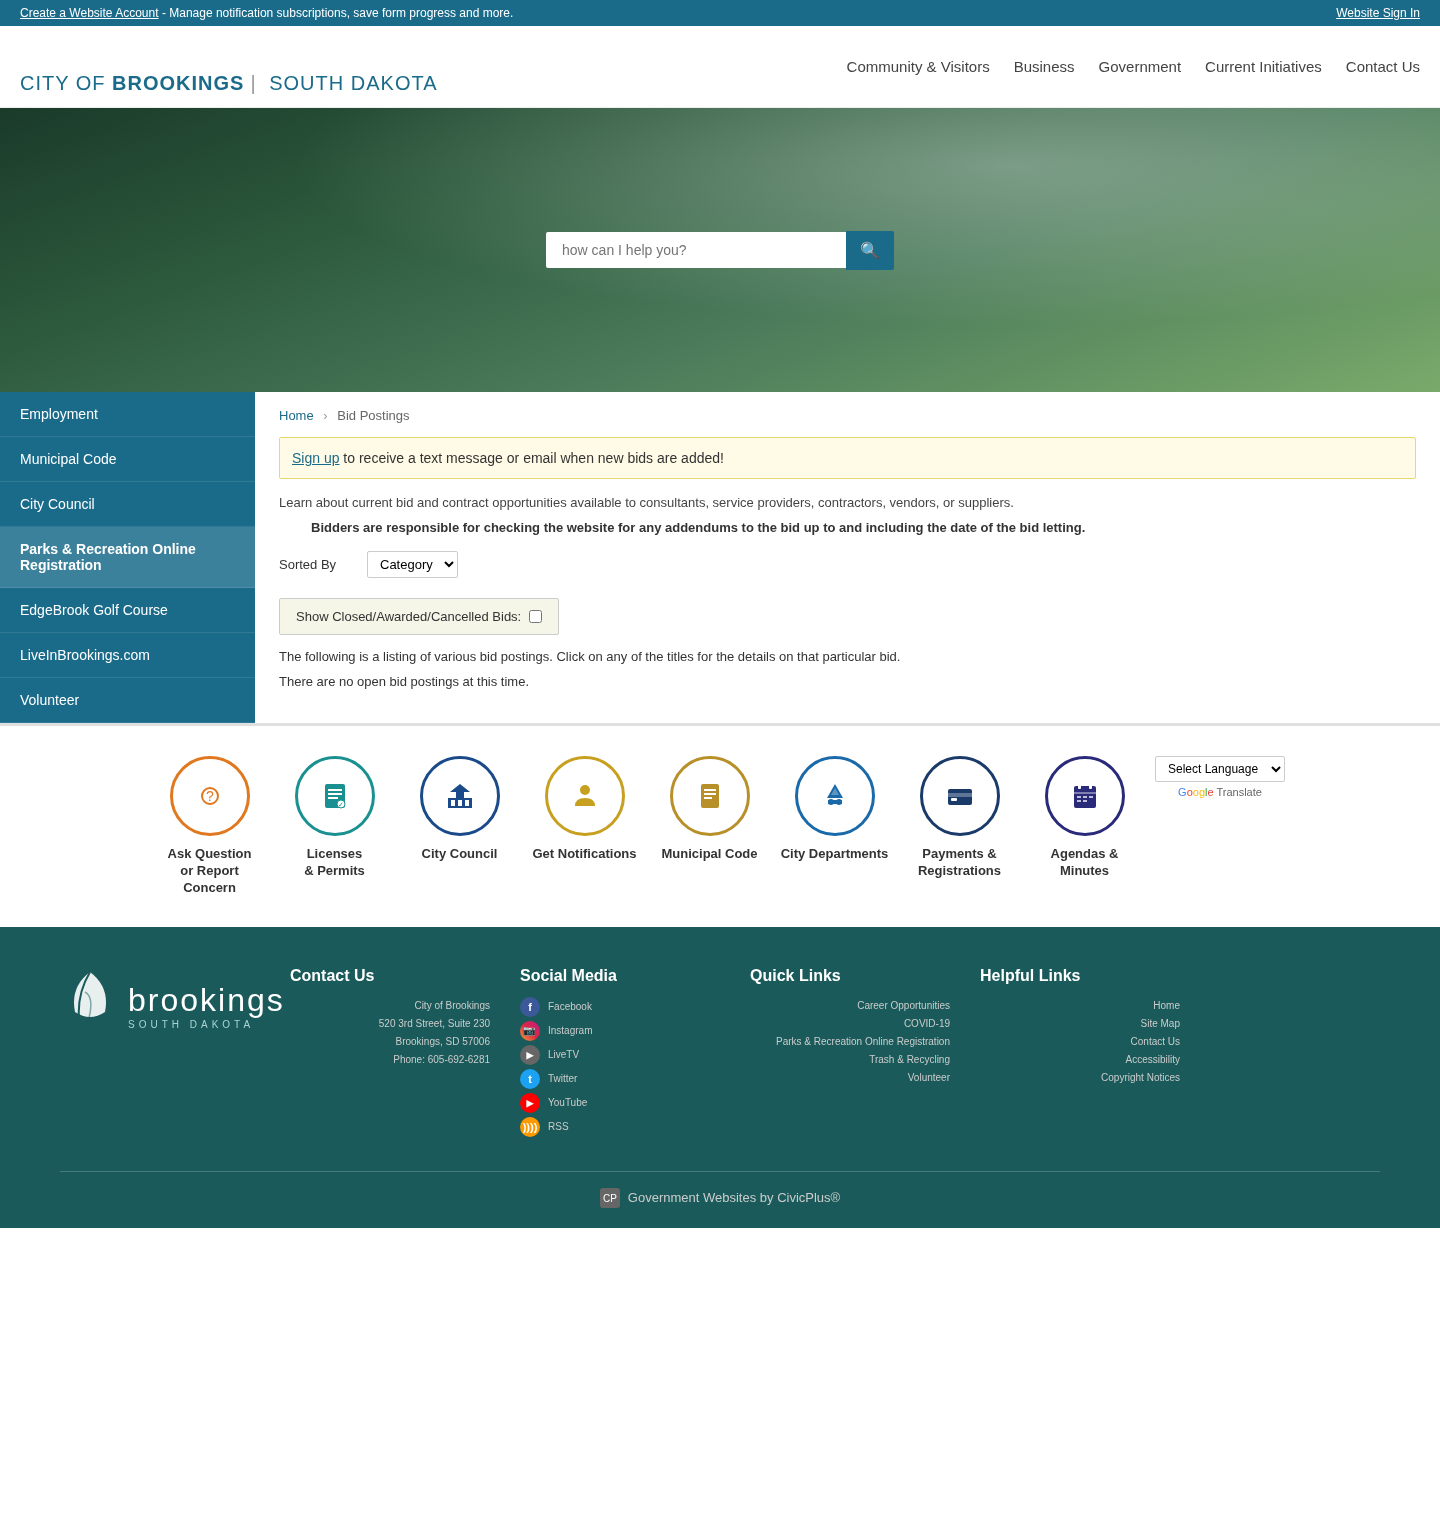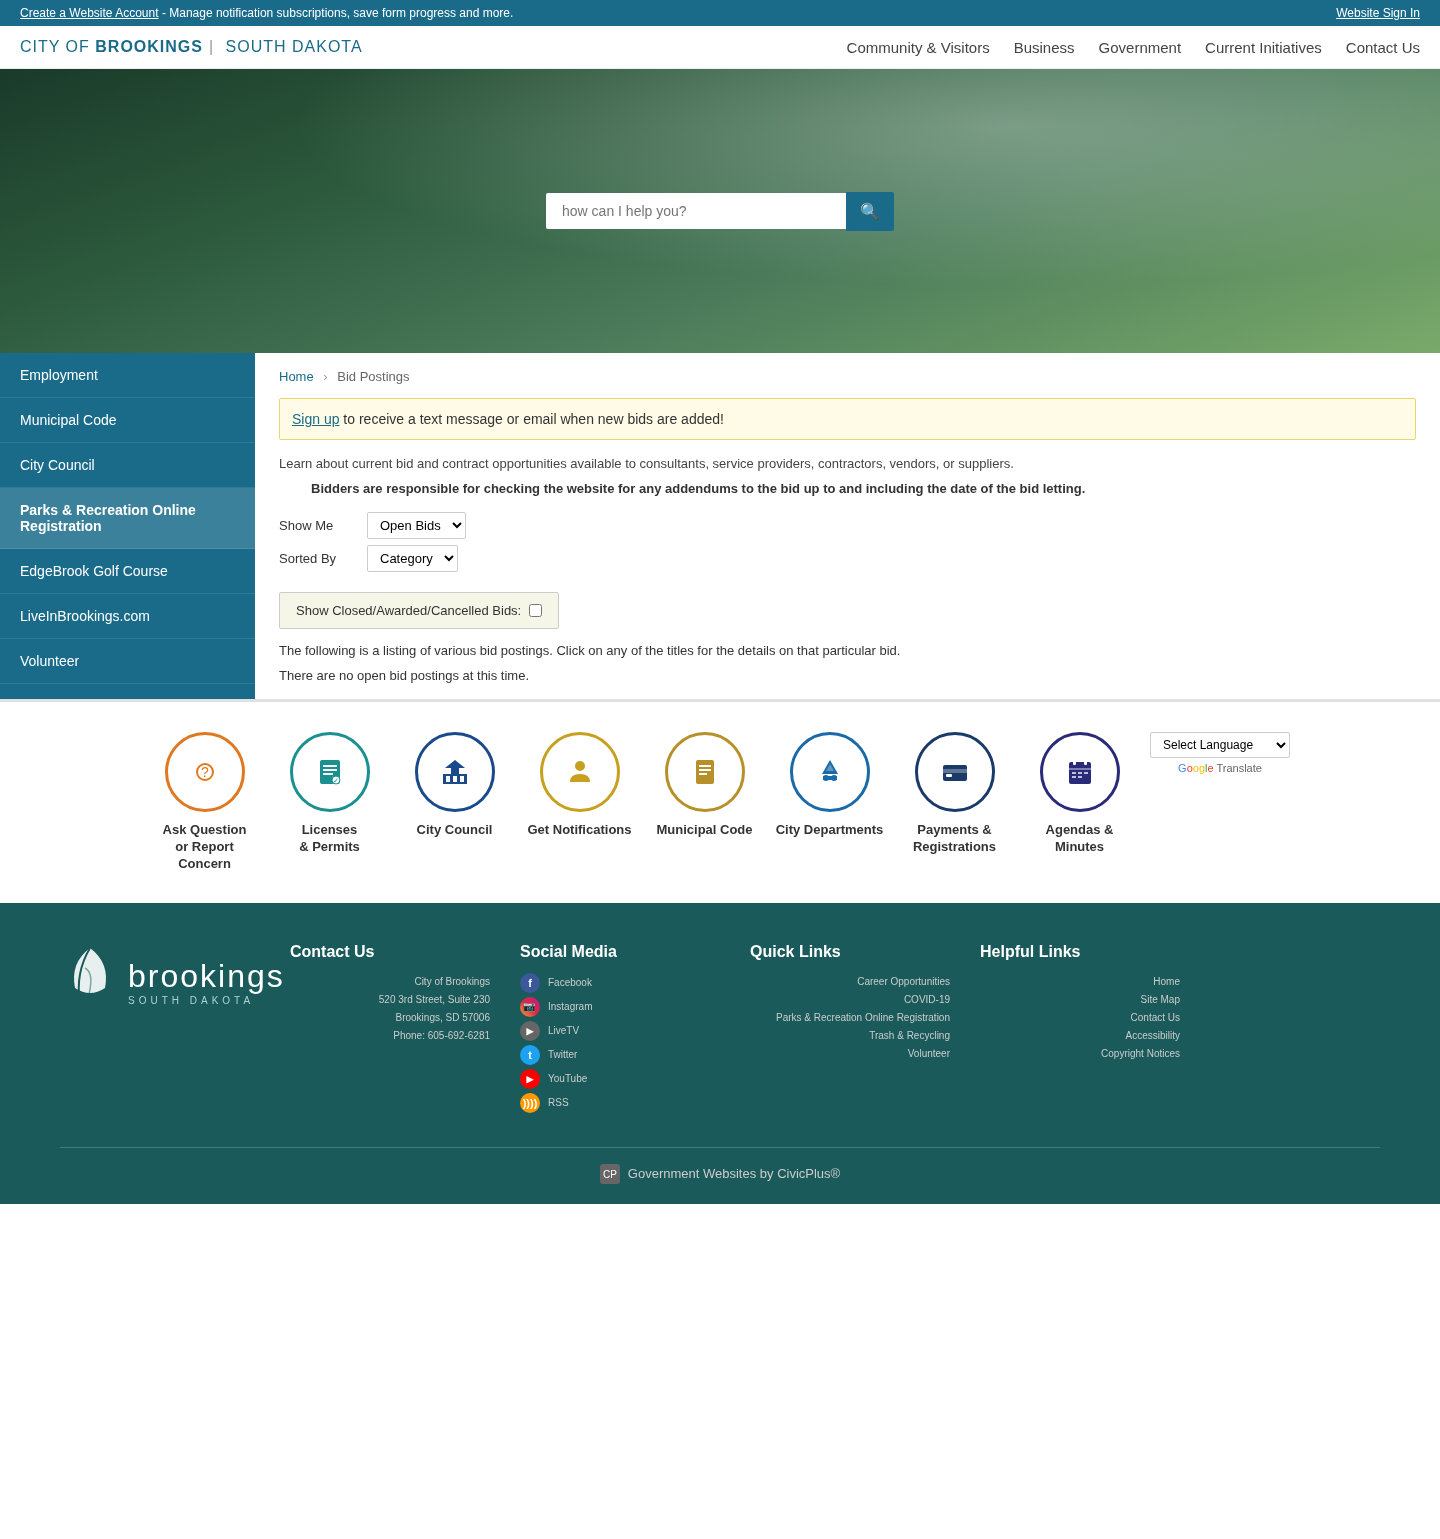--- a/index.html
+++ b/index.html
@@ -20,24 +20,25 @@
     
     .header {
       background: #fff;
       padding: 12px 20px;
       display: flex;
       align-items: center;
       justify-content: space-between;
       border-bottom: 1px solid #eee;
     }
     .site-title {
-      font-size: 16px;
+      font-size: 20px;
       color: #1a6b8a;
       font-weight: normal;
       letter-spacing: 1px;
+      margin-top: 34px;
     }
     .site-title strong { font-weight: 900; color: #1a6b8a; }
     .site-title .separator { color: #999; margin: 0 6px; }
 
     .main-nav { display: flex; gap: 24px; align-items: center; }
     .main-nav a {
       color: #444;
       text-decoration: none;
       font-size: 15px;
       font-weight: 500;
@@ -214,21 +215,21 @@
       margin-top: 0;
       padding: 0 8px;
     }
     .google-translate-select {
       border: 1px solid #ccc;
       padding: 4px 8px;
       font-size: 12px;
       border-radius: 2px;
       background: #fff;
       margin-bottom: 4px;
-      width: 140px;
+      width: 130px;
     }
     .google-logo { font-size: 11px; color: #666; }
     .google-logo span.g { color: #4285F4; }
     .google-logo span.r { color: #EA4335; }
     .google-logo span.o1 { color: #FBBC05; }
     .google-logo span.o2 { color: #FBBC05; }
     .google-logo span.gl { color: #34A853; }
     .google-logo span.e { color: #EA4335; }
 
     
@@ -369,26 +370,20 @@
 
     
     <div class="notice-box">
       <a href="#">Sign up</a><span> to receive a text message or email when new bids are added!</span>
     </div>
 
     <p class="description">Learn about current bid and contract opportunities available to consultants, service providers, contractors, vendors, or suppliers.</p>
     <p class="description-bold">Bidders are responsible for checking the website for any addendums to the bid up to and including the date of the bid letting.</p>
 
     
-    <div class="filter-row">
-      <span class="filter-label">Show Me</span>
-      <select>
-        <option>Open Bids</option>
-      </select>
-    </div>
     <div class="filter-row">
       <span class="filter-label">Sorted By</span>
       <select>
         <option>Category</option>
       </select>
     </div>
 
     
     <div class="show-closed-box">
       <label>Show Closed/Awarded/Cancelled Bids:</label>

